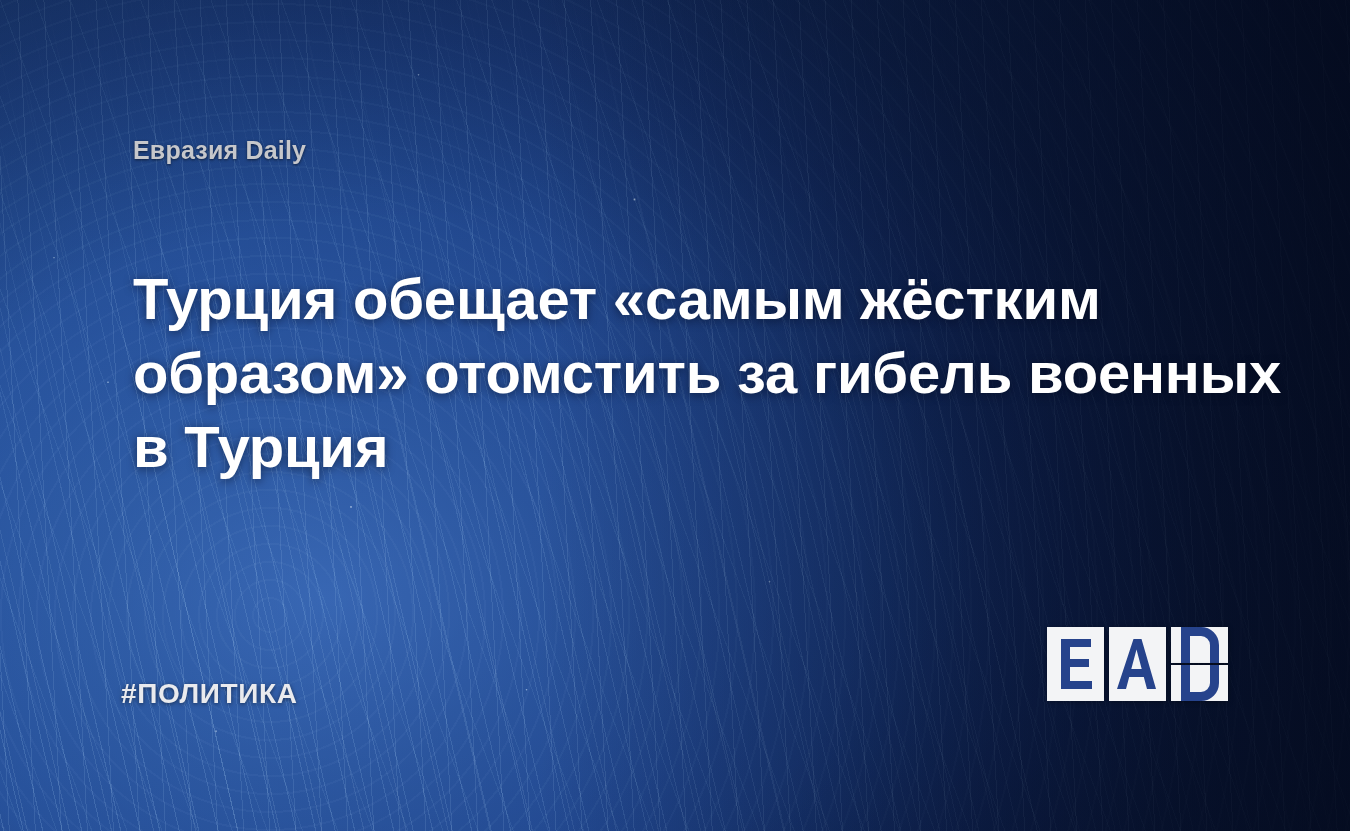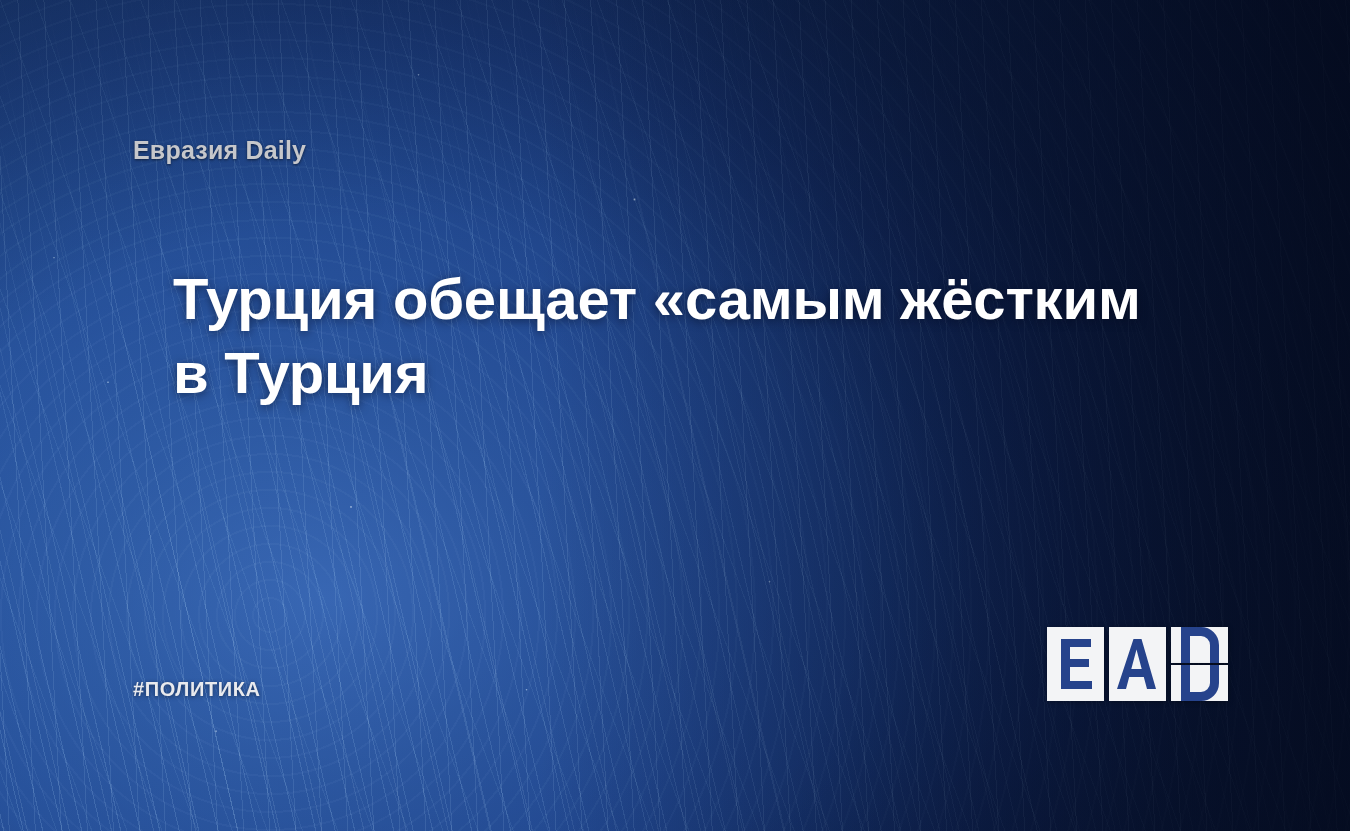--- a/index.html
+++ b/index.html
@@ -146,27 +146,27 @@
     top: 262px;
     width: 1090px;
     margin: 0;
     font-size: 58px;
     line-height: 74px;
     font-weight: bold;
     color: #ffffff;
     letter-spacing: -0.2px;
     text-shadow: 0 2px 10px rgba(3,10,30,.55);
   }
-  #headline .hl-line { display: block; white-space: nowrap; margin-left: 40px; }
+  #headline .hl-line { display: block; white-space: nowrap; }
 
   #category {
     position: absolute;
-    left: 133px;
+    left: 121px;
     top: 678px;
-    font-size: 20px;
+    font-size: 28px;
     font-weight: bold;
     letter-spacing: .6px;
     color: #e9eaee;
     text-shadow: 0 1px 4px rgba(0,0,0,.5);
     white-space: nowrap;
   }
 
   
   #logo {
     position: absolute;
@@ -214,20 +214,21 @@
   <div class="streaks" id="streaks-c"></div>
   <div class="bg-layer" id="bg-stars"></div>
   <div class="bg-layer" id="bg-vignette"></div>
 
   <div id="content">
 
     <div id="brand">Евразия Daily</div>
 
     <h1 id="headline">
       <span class="hl-line">Турция обещает «самым жёстким</span>
+      <span class="hl-line">образом» отомстить за гибель военных</span>
       <span class="hl-line">в Турция</span>
     </h1>
 
     <div id="category">#ПОЛИТИКА</div>
 
     <div id="logo">
 
       <div class="logo-tile">
         <span>
           <svg viewBox="0 0 57 74" aria-hidden="true">

